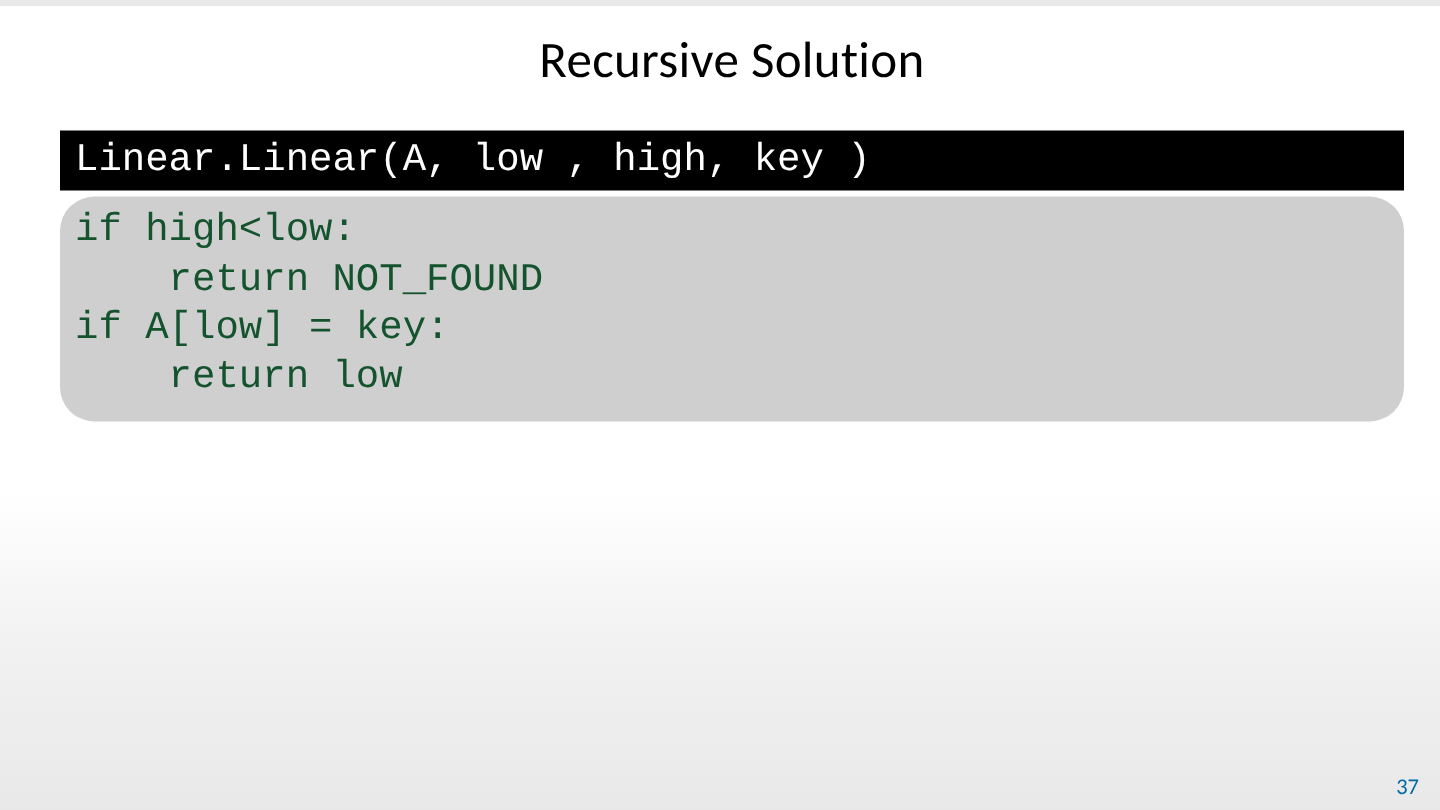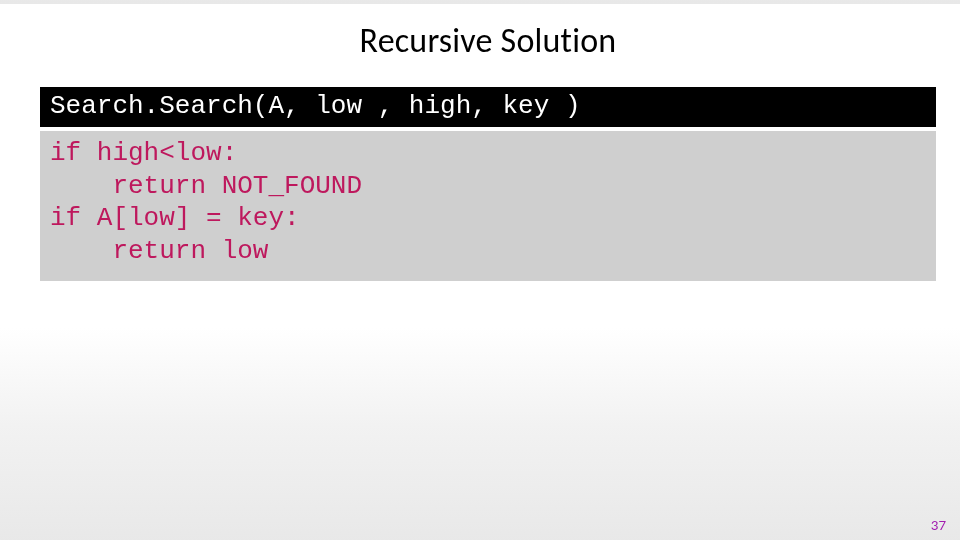--- a/index.html
+++ b/index.html
@@ -24,42 +24,43 @@
   .code-header {
     background: #000;
     color: #fff;
     font-family: Consolas, "Courier New", monospace;
     font-size: 26px;
     padding: 4px 10px 6px 10px;
     white-space: pre;
   }
   .code-body {
     background: #cfcfcf;
-    color: #be185d;
+    color: #14532d;
     font-family: Consolas, "Courier New", monospace;
     font-size: 26px;
     line-height: 1.25;
     padding: 6px 10px 14px 10px;
     white-space: pre;
+    border-radius: 23px;
   }
   .page-num {
     position: absolute;
     right: 18px;
     bottom: 10px;
     font-size: 15px;
-    color: #a21caf;
+    color: #0369a1;
     font-family: Calibri, Arial, sans-serif;
   }
 </style>
 </head>
 <body>
 
 <div class="title">Recursive Solution</div>
 
 <div class="code-box">
-  <div class="code-header">Search.Search(A, low , high, key )</div>
+  <div class="code-header">Linear.Linear(A, low , high, key )</div>
   <div class="code-body">if high&lt;low:
     return NOT_FOUND
 if A[low] = key:
     return low</div>
 </div>
 
 <div class="page-num">37</div>
 
 </body></html>

